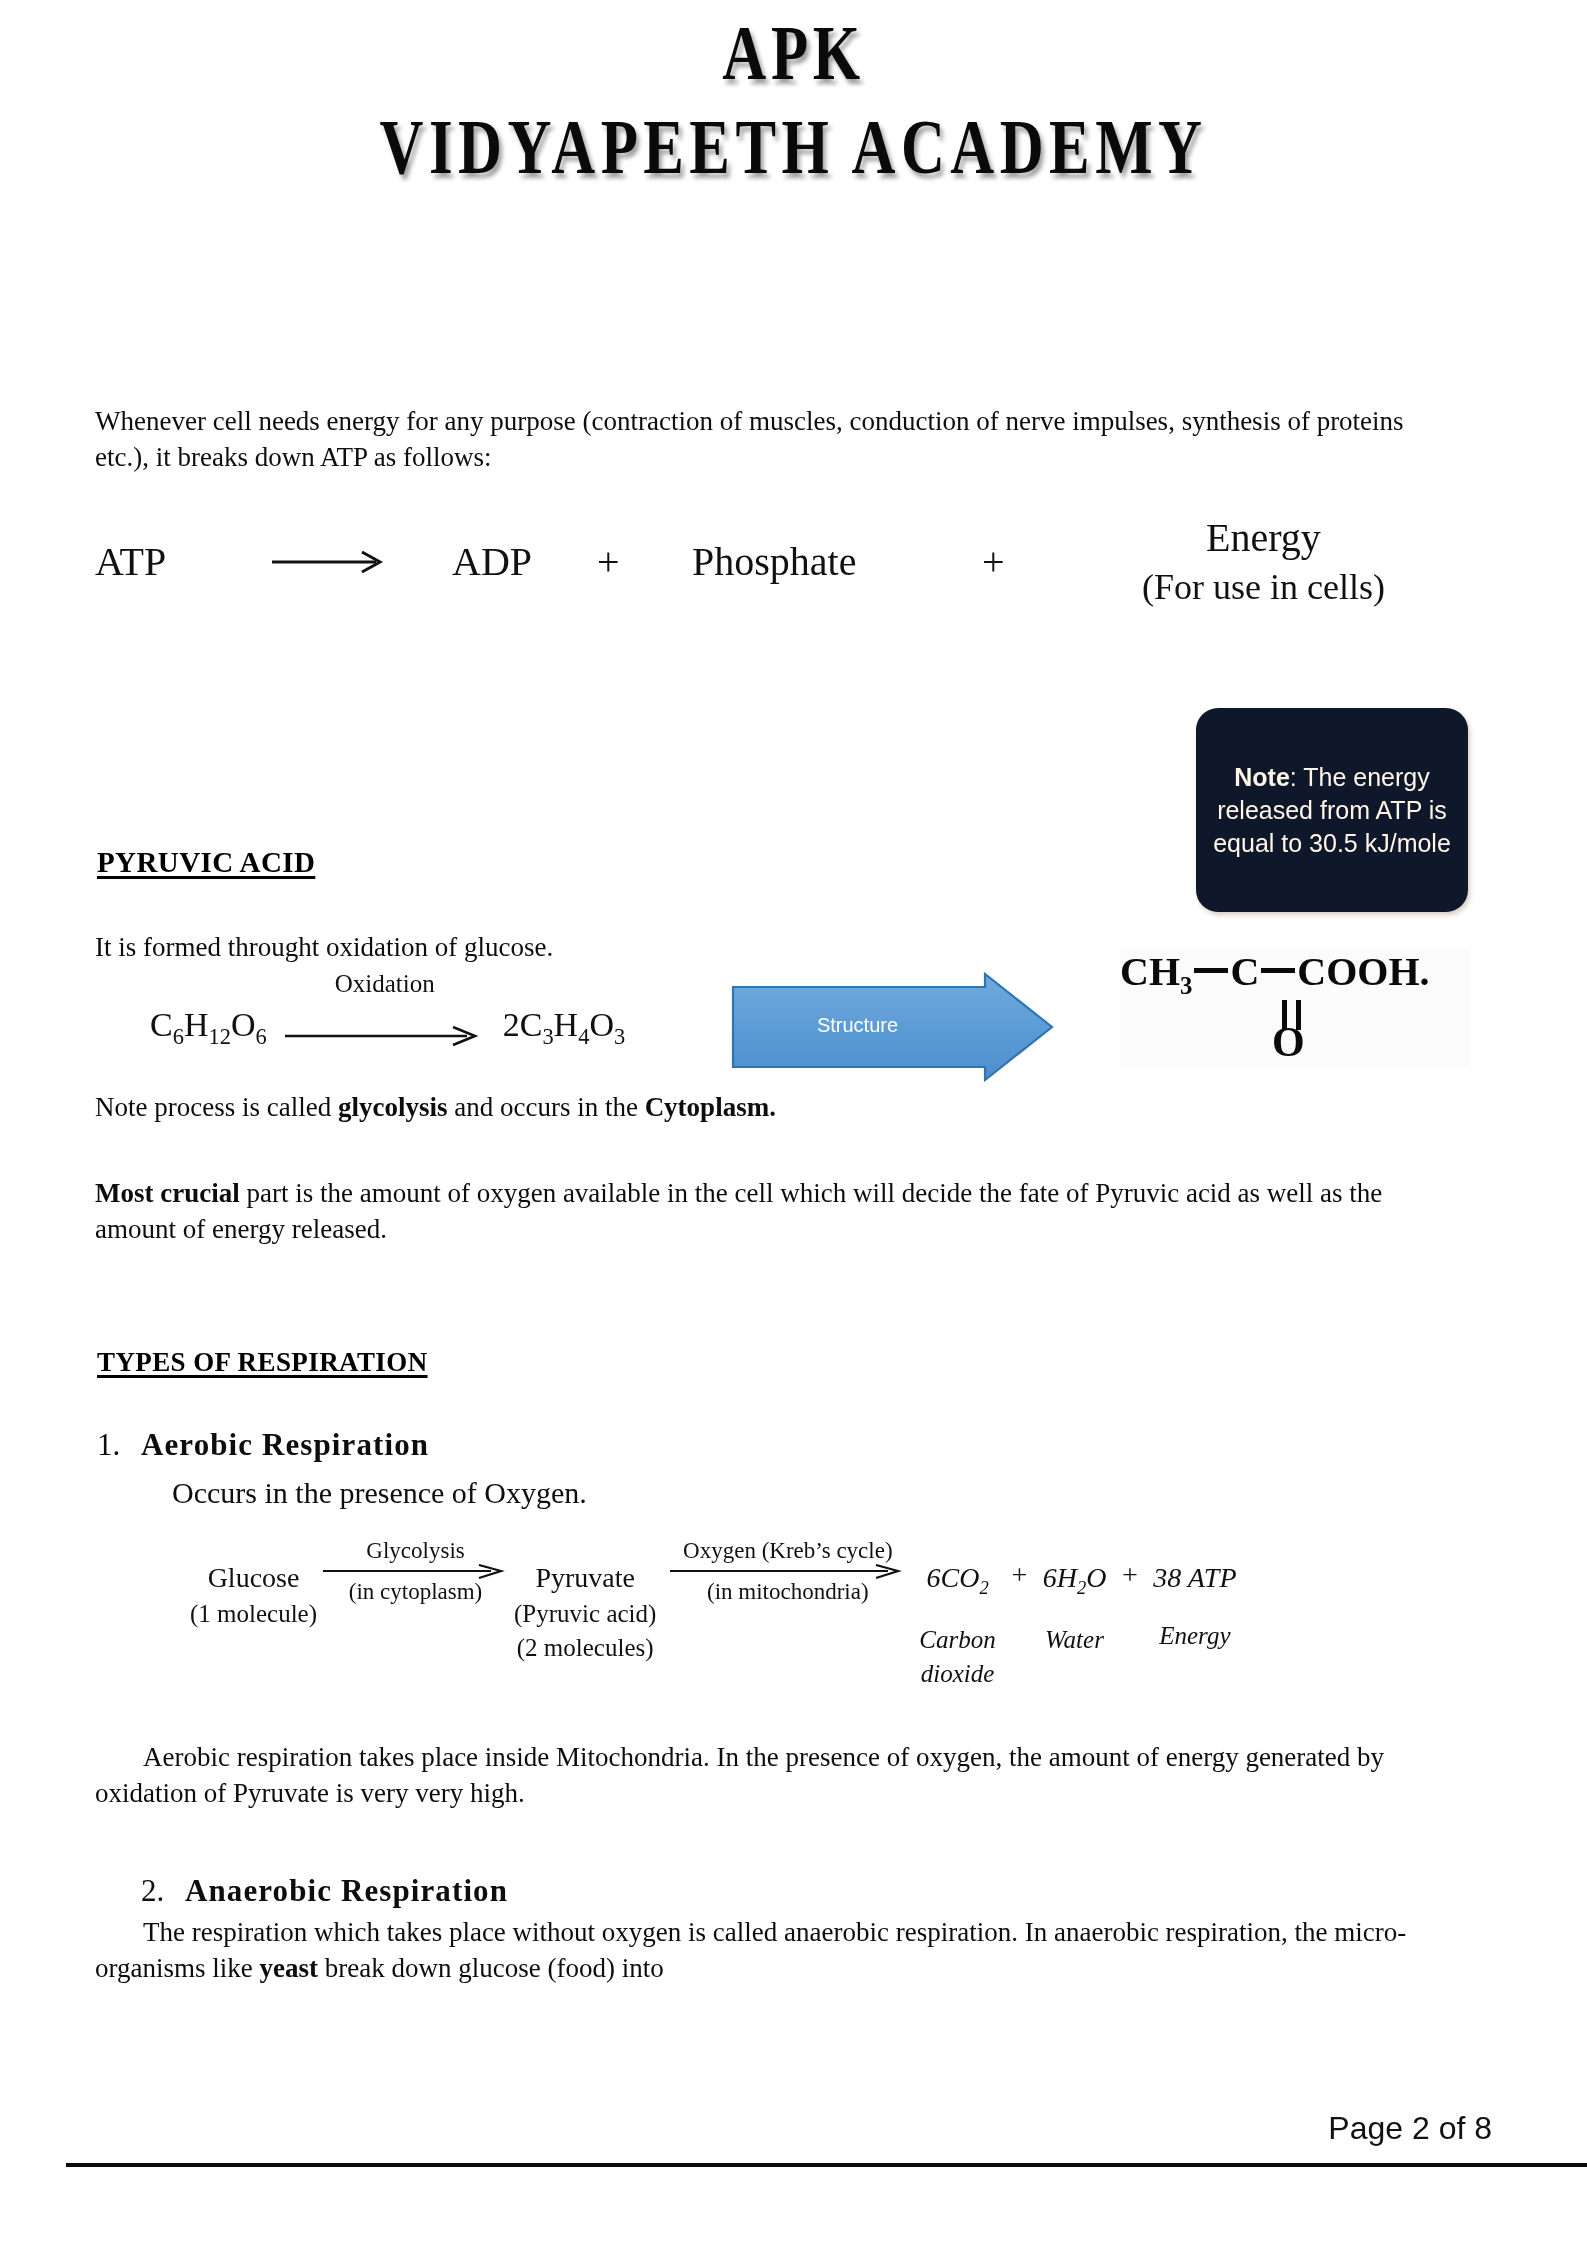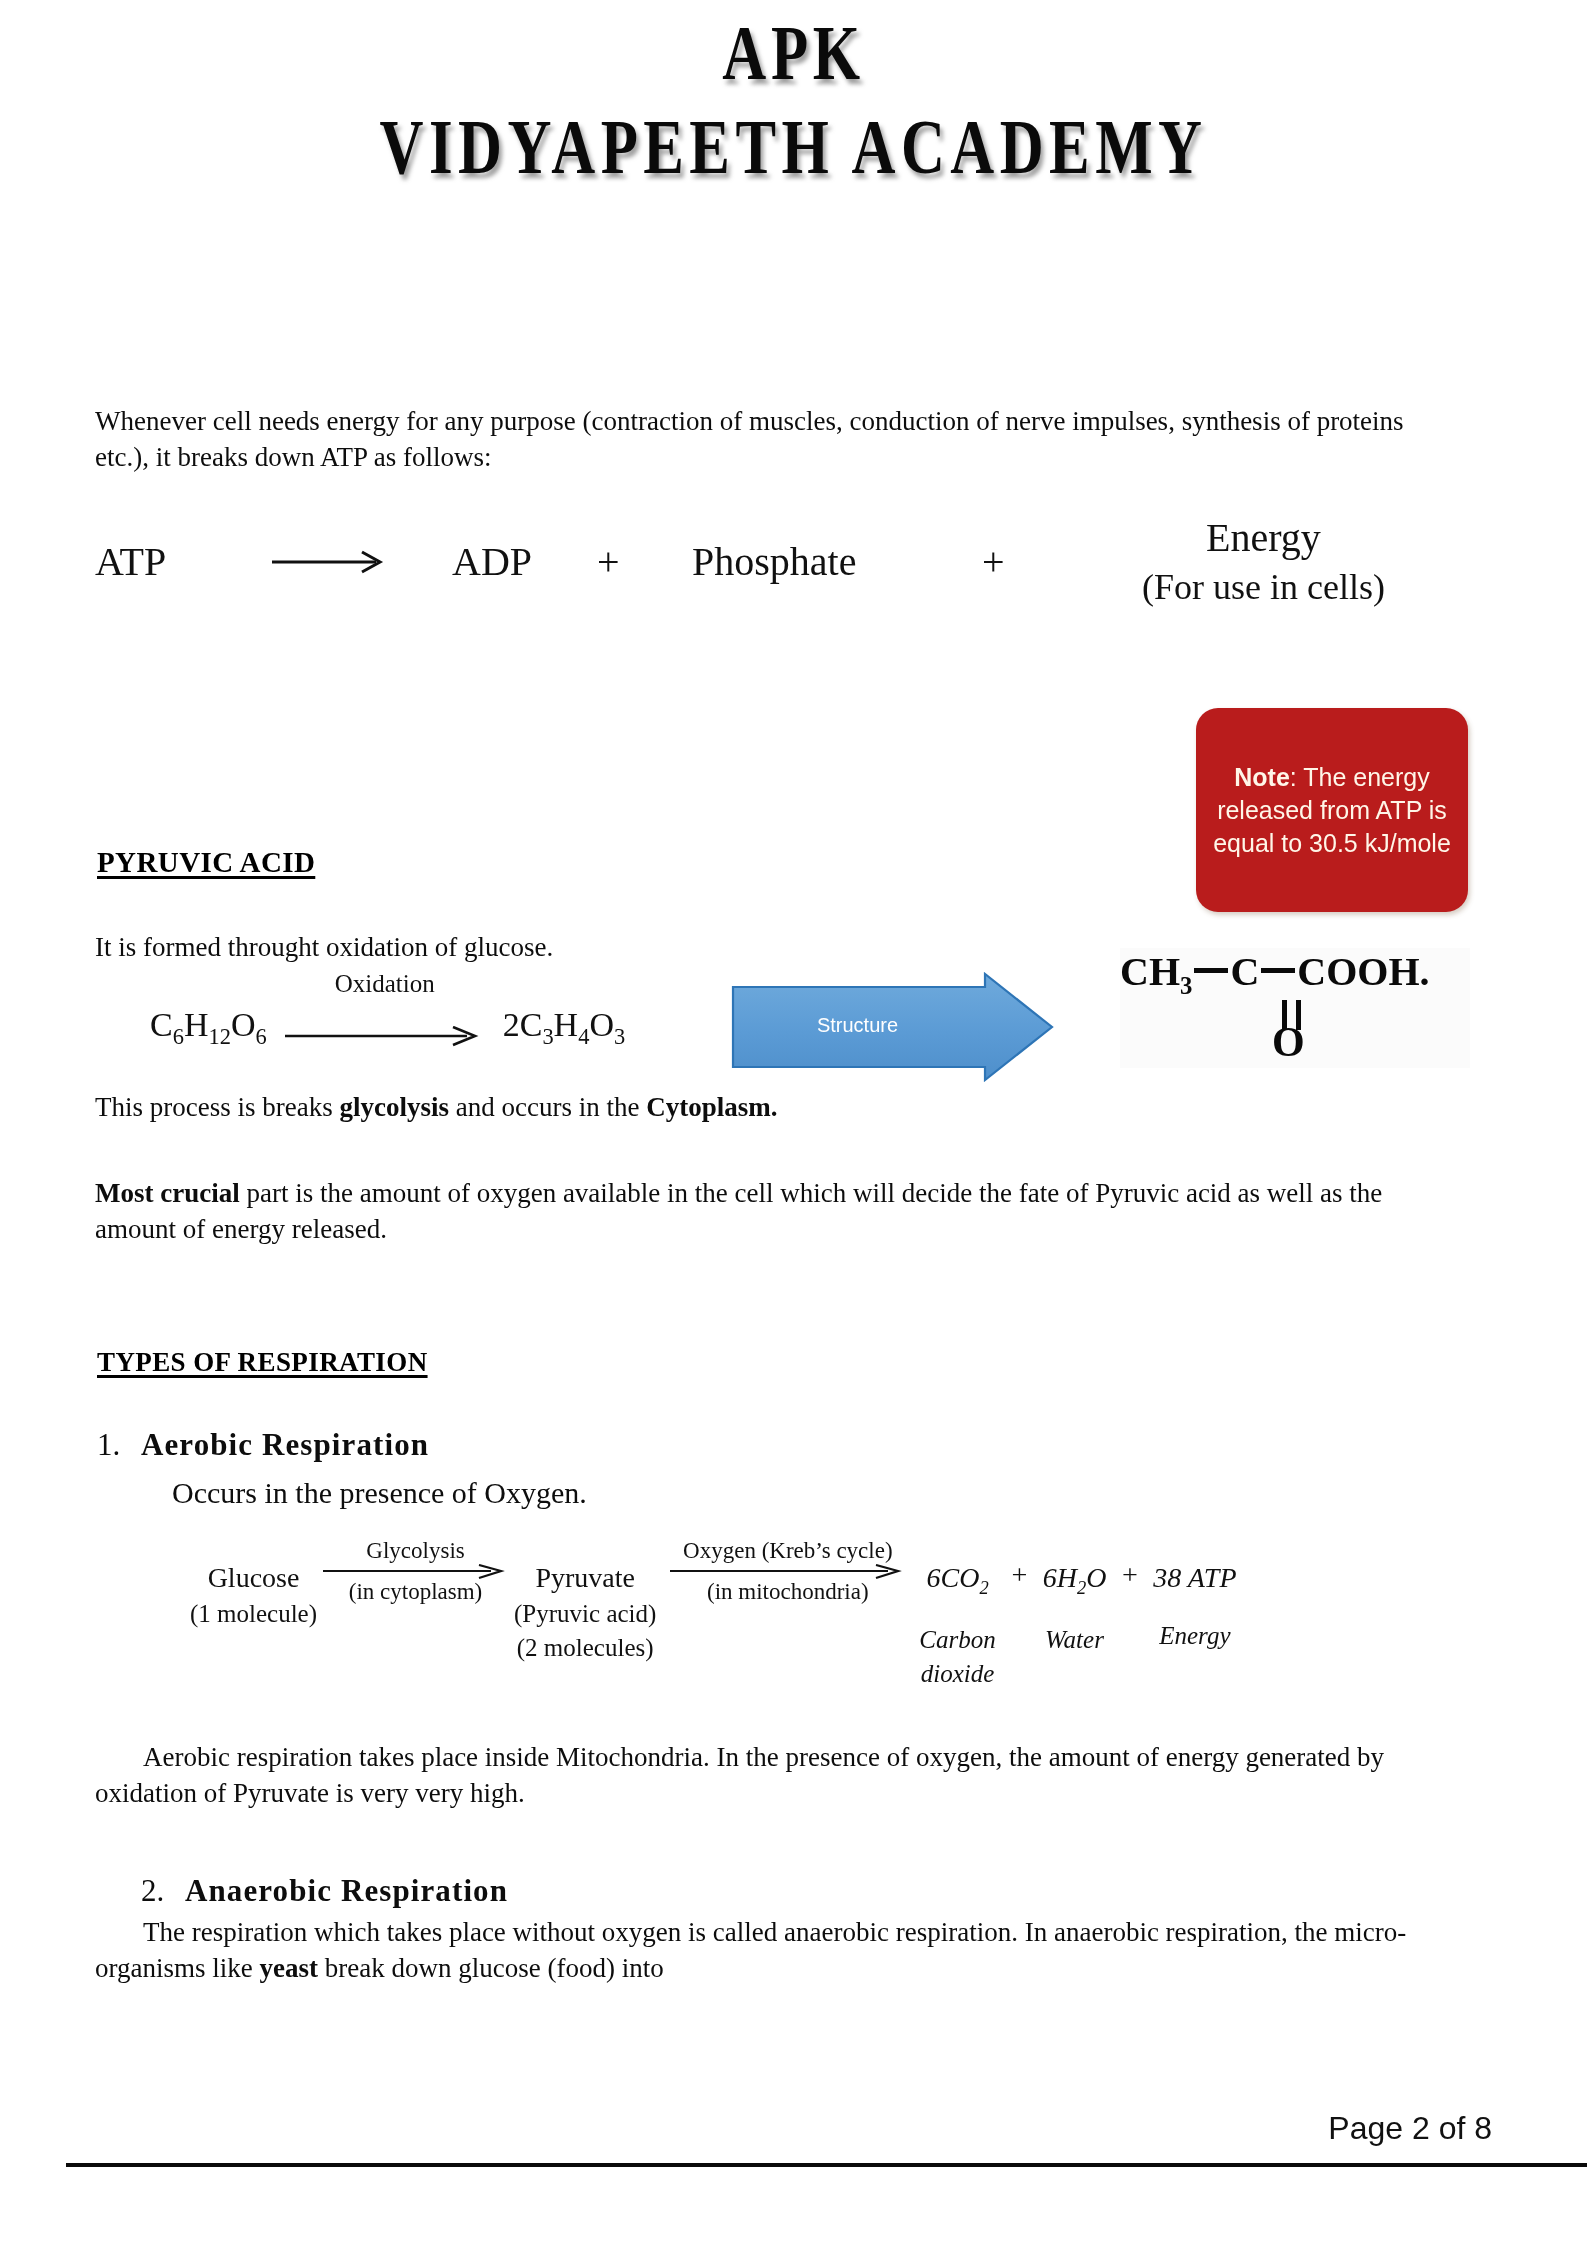--- a/index.html
+++ b/index.html
@@ -93,21 +93,21 @@
   }
   .energy-sub { font-size: 36px; display: block; white-space: nowrap; }
 
   
   .note-box {
     position: absolute;
     left: 1196px;
     top: 708px;
     width: 272px;
     height: 204px;
-    background: #b91c1c;
+    background: #0f172a;
     border-radius: 22px;
     color: #FFF6E8;
     font-family: "Liberation Sans", "DejaVu Sans", sans-serif;
     font-size: 25px;
     line-height: 1.32;
     text-align: center;
     display: flex;
     align-items: center;
     justify-content: center;
     padding: 8px 14px;
@@ -353,21 +353,21 @@
   <span class="label">Structure</span>
 </div>
 
 <div class="molecule">
   <span class="row-top">CH<span class="sub3">3</span><span class="bond"></span>C<span class="bond"></span>COOH.</span>
   <span class="dbl"></span>
   <span class="dbl2"></span>
   <span class="o-atom">O</span>
 </div>
 
-<div class="para" style="left:95px; top:1090px; width:1360px;"><span>This process is breaks </span><b>glycolysis</b><span> and occurs in the </span><b>Cytoplasm.</b></div>
+<div class="para" style="left:95px; top:1090px; width:1360px;"><span>Note process is called </span><b>glycolysis</b><span> and occurs in the </span><b>Cytoplasm.</b></div>
 
 <div class="para" style="left:95px; top:1176px; width:1365px;"><b>Most crucial</b><span> part is the amount of oxygen available in the cell which will decide the fate of Pyruvic acid as well as the amount of energy released.</span></div>
 
 <div class="underline-head" style="left:97px; top:1347px; font-size:27px;">TYPES OF RESPIRATION</div>
 
 <div class="num-item" style="left:97px; top:1427px;">
   <span class="num">1.</span><span class="title">Aerobic Respiration</span>
 </div>
 <div class="para" style="left:152px; top:1473px; width:900px; font-size:30px;margin-left:20px;">Occurs in the presence of Oxygen.</div>
 

